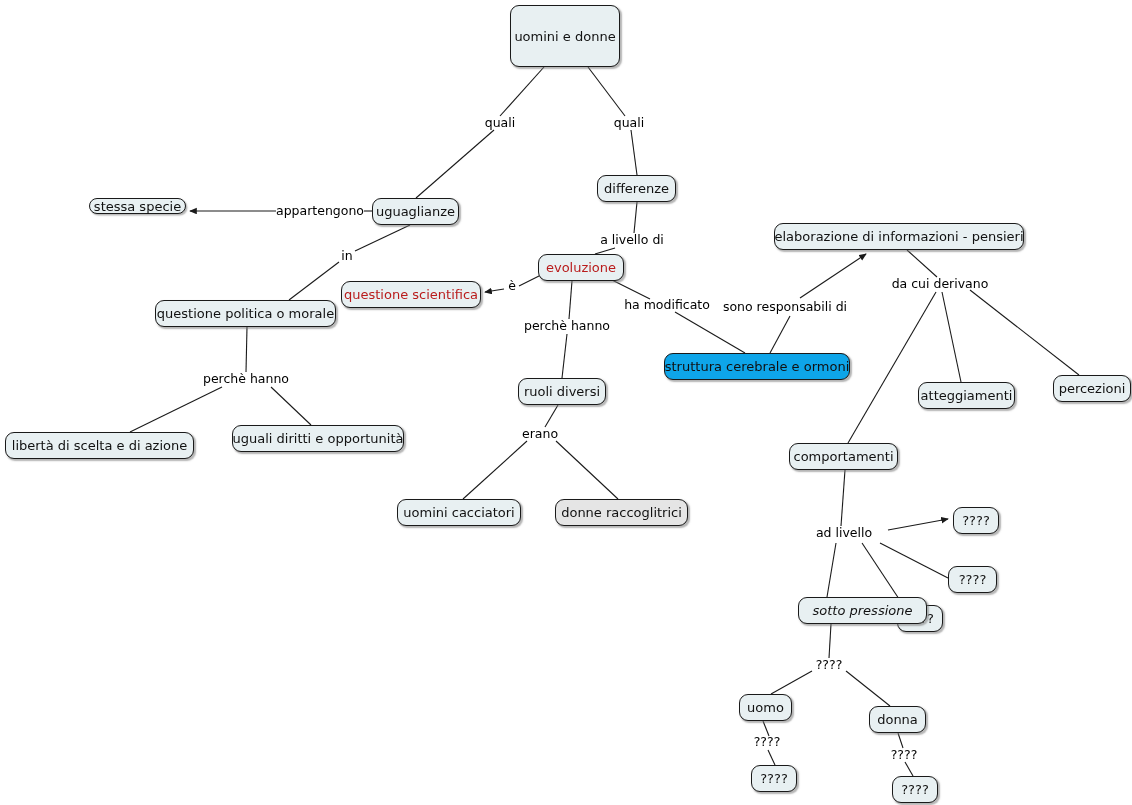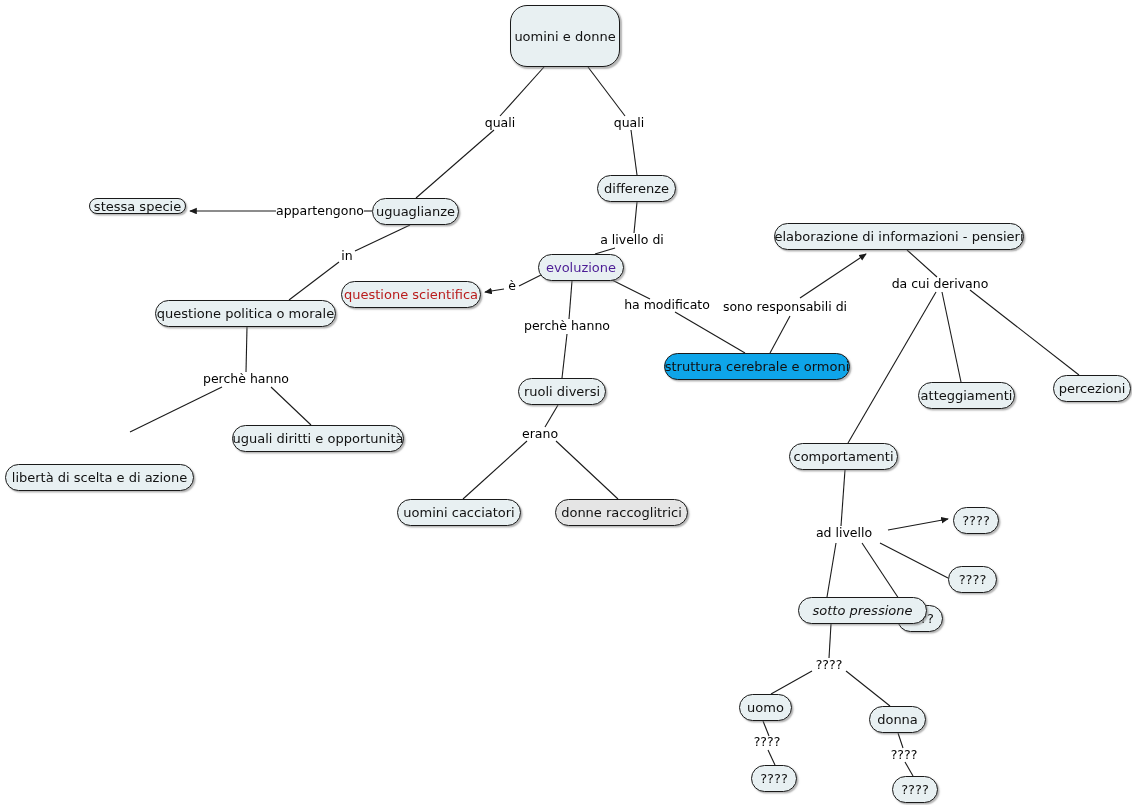--- a/index.html
+++ b/index.html
@@ -23,21 +23,21 @@
     top: 0;
     width: 1132px;
     height: 805px;
     pointer-events: none;
   }
   .node {
     position: absolute;
     box-sizing: border-box;
     background: #e8f0f2;
     border: 1.2px solid #1a1a1a;
-    border-radius: 17px;
+    border-radius: 9px;
     color: #111111;
     font-size: 13px;
     line-height: 1;
     display: flex;
     align-items: center;
     justify-content: center;
     white-space: nowrap;
     padding: 0 9px;
     box-shadow: 1.5px 1.5px 1.5px rgba(120,120,120,0.55);
   }
@@ -103,24 +103,24 @@
         <polyline points="768,750 775,765" fill="none" stroke="#1a1a1a" stroke-width="1.1"></polyline>
         <polyline points="898,733 903,748" fill="none" stroke="#1a1a1a" stroke-width="1.1"></polyline>
         <polyline points="905,762 913,776" fill="none" stroke="#1a1a1a" stroke-width="1.1"></polyline>
       </g>
   </svg>
   <div id="nodes-group">
       <div class="node" style="left: 510px; top: 5px; width: 110px; height: 62px; background: rgb(232, 240, 242); border-color: rgb(26, 26, 26); color: rgb(17, 17, 17);">uomini e donne</div>
       <div class="node" style="left: 89px; top: 198px; width: 97px; height: 16px; background: rgb(232, 240, 242); border-color: rgb(26, 26, 26); color: rgb(17, 17, 17);">stessa specie</div>
       <div class="node" style="left: 372px; top: 198px; width: 87px; height: 27px; background: rgb(232, 240, 242); border-color: rgb(26, 26, 26); color: rgb(17, 17, 17);">uguaglianze</div>
       <div class="node" style="left: 597px; top: 175px; width: 79px; height: 27px; background: rgb(232, 240, 242); border-color: rgb(26, 26, 26); color: rgb(17, 17, 17);">differenze</div>
-      <div class="node" style="left: 538px; top: 254px; width: 86px; height: 27px; background: rgb(232, 240, 242); border-color: rgb(26, 26, 26); color: #4c1d95;">evoluzione</div>
+      <div class="node" style="left: 538px; top: 254px; width: 86px; height: 27px; background: rgb(232, 240, 242); border-color: rgb(26, 26, 26); color: #b91c1c;">evoluzione</div>
       <div class="node" style="left: 341px; top: 281px; width: 140px; height: 27px; background: rgb(232, 240, 242); border-color: rgb(26, 26, 26); color: #b91c1c;">questione scientifica</div>
       <div class="node" style="left: 155px; top: 300px; width: 181px; height: 27px; background: rgb(232, 240, 242); border-color: rgb(26, 26, 26); color: rgb(17, 17, 17);">questione politica o morale</div>
-      <div class="node" style="left: 5px; top: 432px; width: 189px; height: 27px; background: rgb(232, 240, 242); border-color: rgb(26, 26, 26); color: rgb(17, 17, 17); margin-top: 32px;">libertà di scelta e di azione</div>
+      <div class="node" style="left: 5px; top: 432px; width: 189px; height: 27px; background: rgb(232, 240, 242); border-color: rgb(26, 26, 26); color: rgb(17, 17, 17);">libertà di scelta e di azione</div>
       <div class="node" style="left: 232px; top: 425px; width: 172px; height: 27px; background: rgb(232, 240, 242); border-color: rgb(26, 26, 26); color: rgb(17, 17, 17);">uguali diritti e opportunità</div>
       <div class="node" style="left: 518px; top: 378px; width: 88px; height: 27px; background: rgb(232, 240, 242); border-color: rgb(26, 26, 26); color: rgb(17, 17, 17);">ruoli diversi</div>
       <div class="node" style="left: 397px; top: 499px; width: 124px; height: 27px; background: rgb(232, 240, 242); border-color: rgb(26, 26, 26); color: rgb(17, 17, 17);">uomini cacciatori</div>
       <div class="node" style="left: 555px; top: 499px; width: 133px; height: 27px; background: #e5e5e5; border-color: rgb(26, 26, 26); color: rgb(17, 17, 17);">donne raccoglitrici</div>
       <div class="node" style="left: 664px; top: 353px; width: 186px; height: 27px; background: #0ea5e9; border-color: rgb(26, 26, 26); color: rgb(17, 17, 17);">struttura cerebrale e ormoni</div>
       <div class="node" style="left: 774px; top: 223px; width: 250px; height: 27px; background: rgb(232, 240, 242); border-color: rgb(26, 26, 26); color: rgb(17, 17, 17);">elaborazione di informazioni - pensieri</div>
       <div class="node" style="left: 918px; top: 382px; width: 97px; height: 27px; background: rgb(232, 240, 242); border-color: rgb(26, 26, 26); color: rgb(17, 17, 17);">atteggiamenti</div>
       <div class="node" style="left: 1053px; top: 375px; width: 78px; height: 27px; background: rgb(232, 240, 242); border-color: rgb(26, 26, 26); color: rgb(17, 17, 17);">percezioni</div>
       <div class="node" style="left: 789px; top: 443px; width: 109px; height: 27px; background: rgb(232, 240, 242); border-color: rgb(26, 26, 26); color: rgb(17, 17, 17);">comportamenti</div>
       <div class="node" style="left: 953px; top: 507px; width: 46px; height: 27px; background: rgb(232, 240, 242); border-color: rgb(26, 26, 26); color: rgb(17, 17, 17);">????</div>

